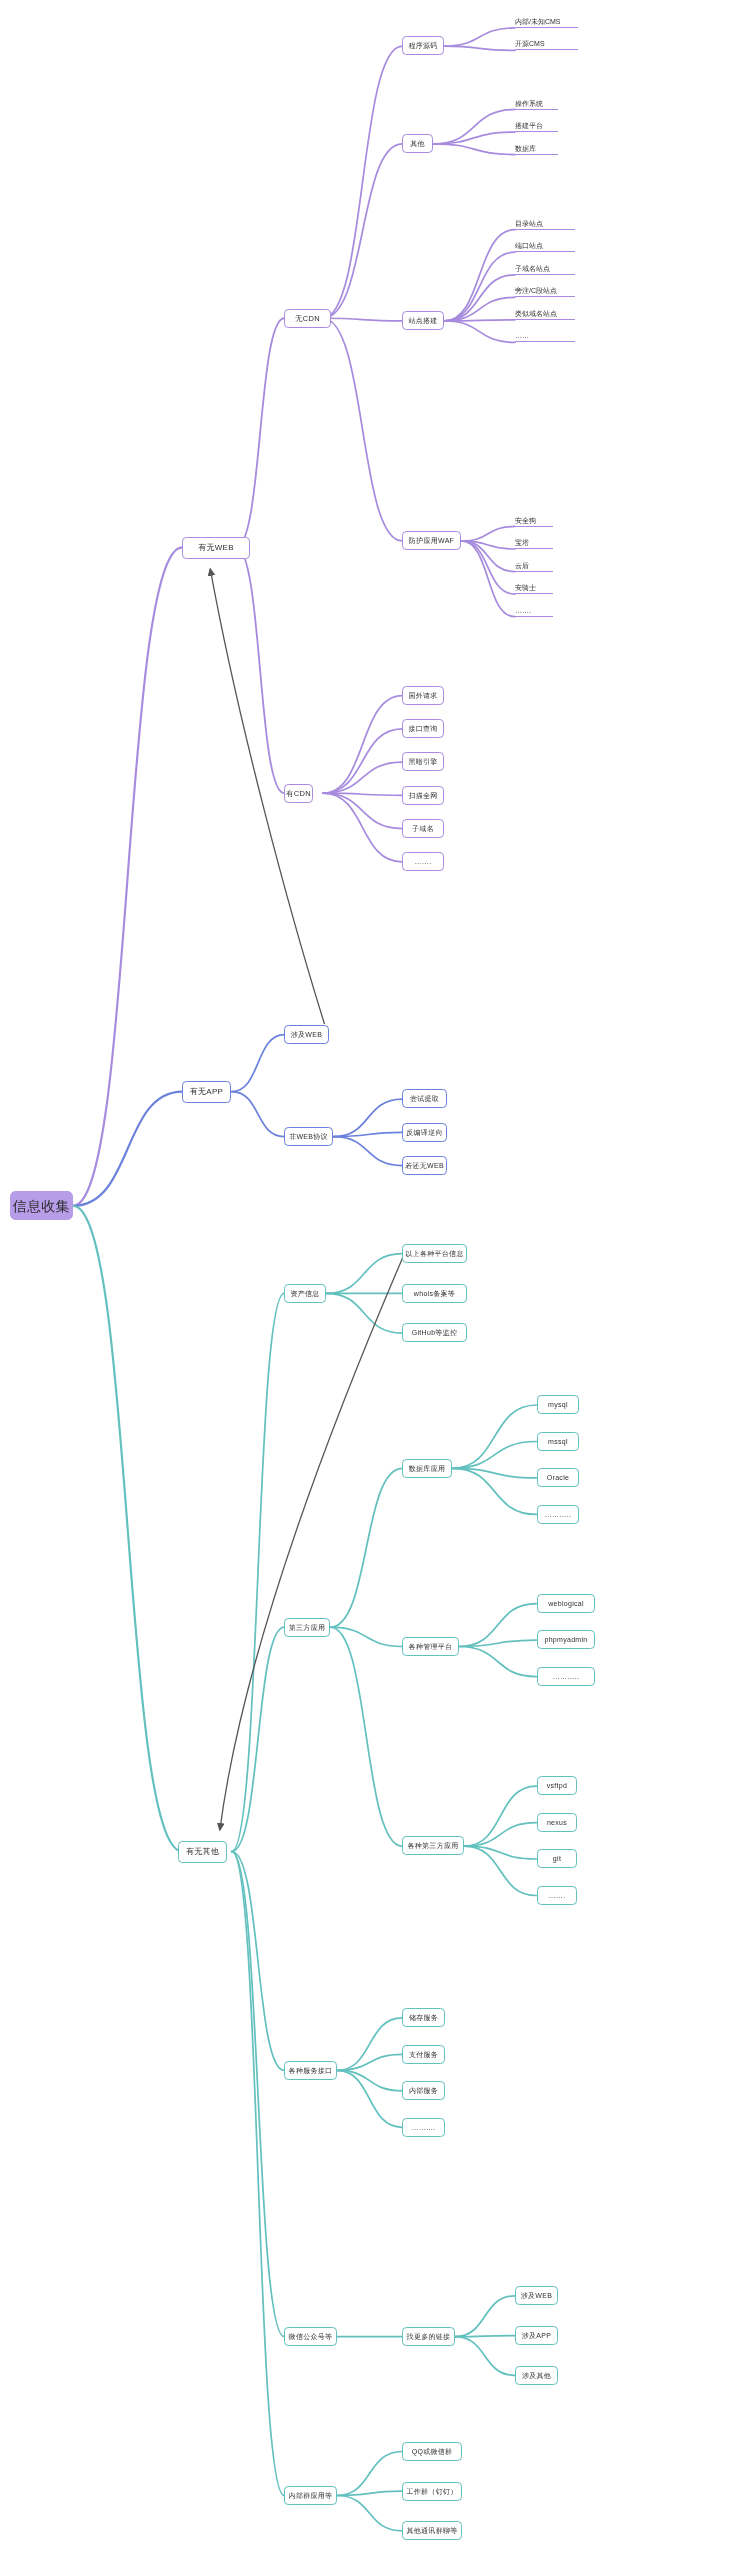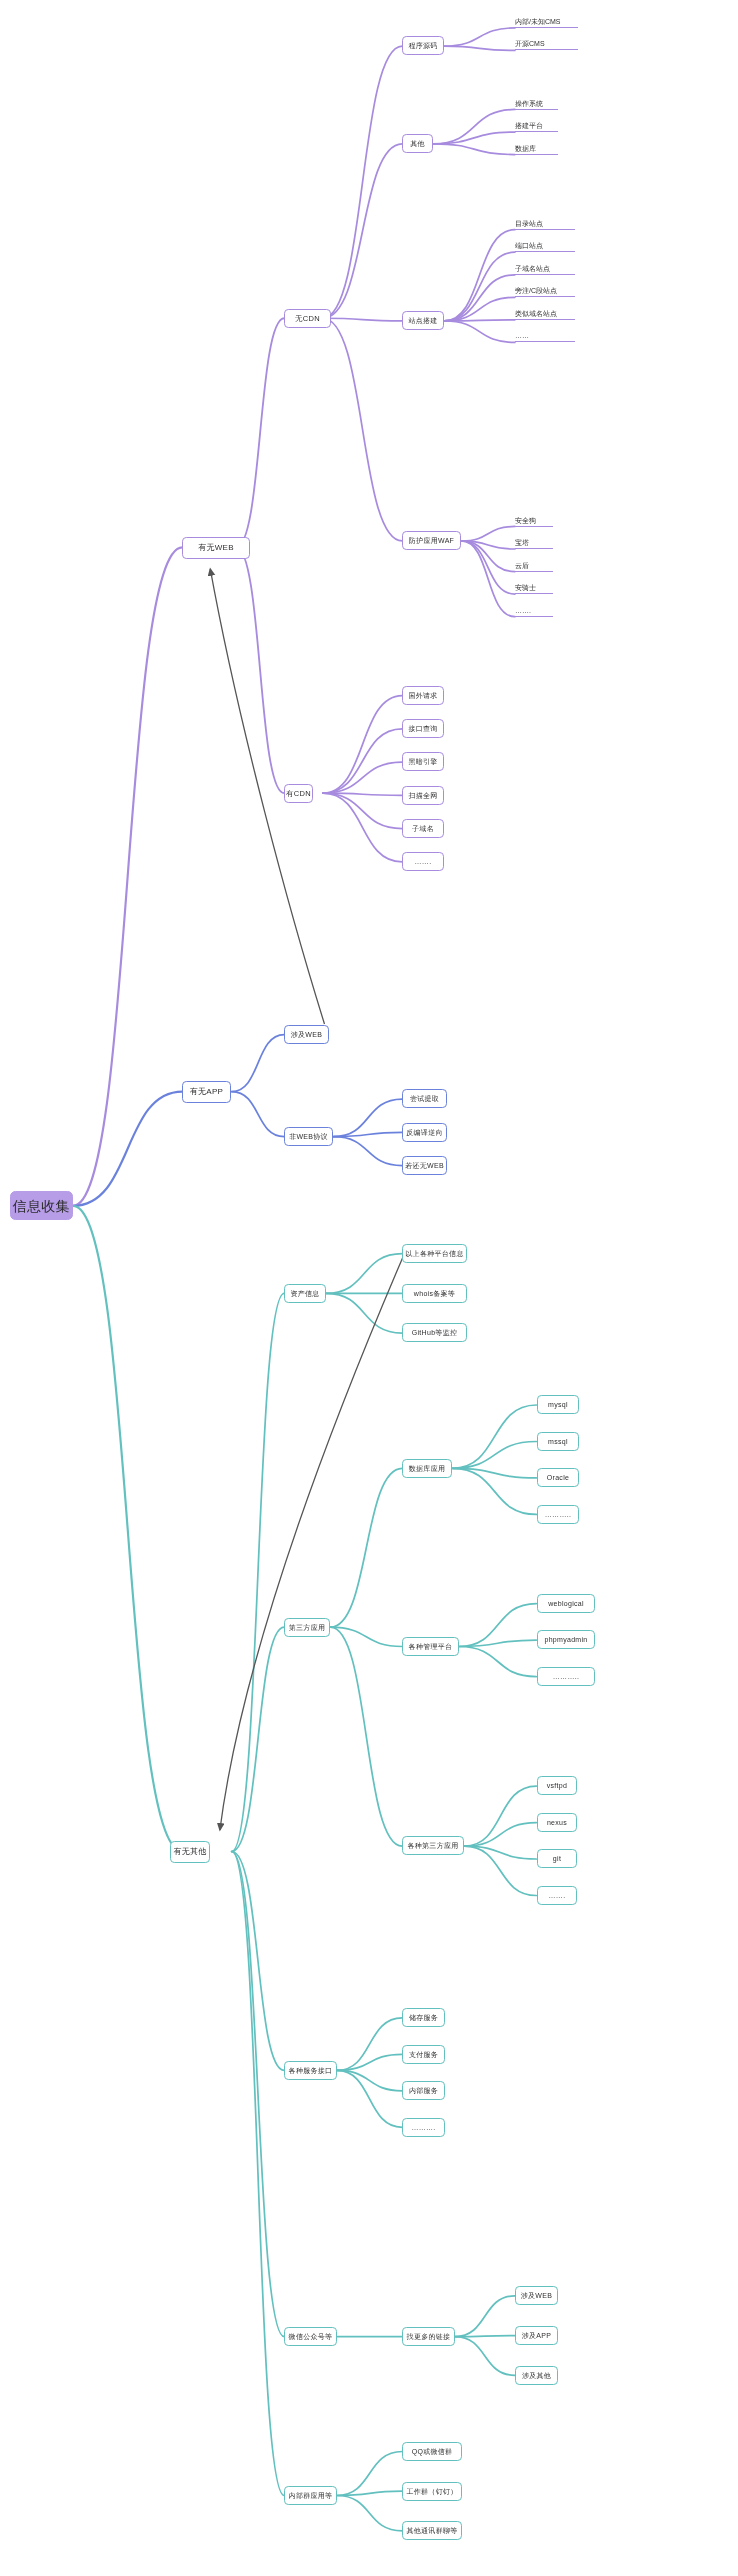--- a/index.html
+++ b/index.html
@@ -204,21 +204,21 @@
       </div>
       <div class="node blue" style="left: 402px; top: 1089px; width: 45px; height: 19.3px; font-size: 7px;">
         <span class="lbl">尝试提取</span>
       </div>
       <div class="node blue" style="left: 402px; top: 1123px; width: 45px; height: 19.3px; font-size: 7px;">
         <span class="lbl">反编译逆向</span>
       </div>
       <div class="node blue" style="left: 402px; top: 1156px; width: 45px; height: 19.3px; font-size: 7px;">
         <span class="lbl">若还无WEB</span>
       </div>
-      <div class="node teal" style="left: 170px; top: 1841px; width: 40px; height: 21.5px; font-size: 8px;">
+      <div class="node teal" style="left: 178px; top: 1841px; width: 49px; height: 21.5px; font-size: 8px;">
         <span class="lbl">有无其他</span>
       </div>
       <div class="node teal" style="left: 284px; top: 1284px; width: 42px; height: 19.3px; font-size: 7px;">
         <span class="lbl">资产信息</span>
       </div>
       <div class="node teal" style="left: 402px; top: 1244px; width: 65px; height: 19.3px; font-size: 7px;">
         <span class="lbl">以上各种平台信息</span>
       </div>
       <div class="node teal" style="left: 402px; top: 1284px; width: 65px; height: 19.3px; font-size: 7px;">
         <span class="lbl">whois备案等</span>

